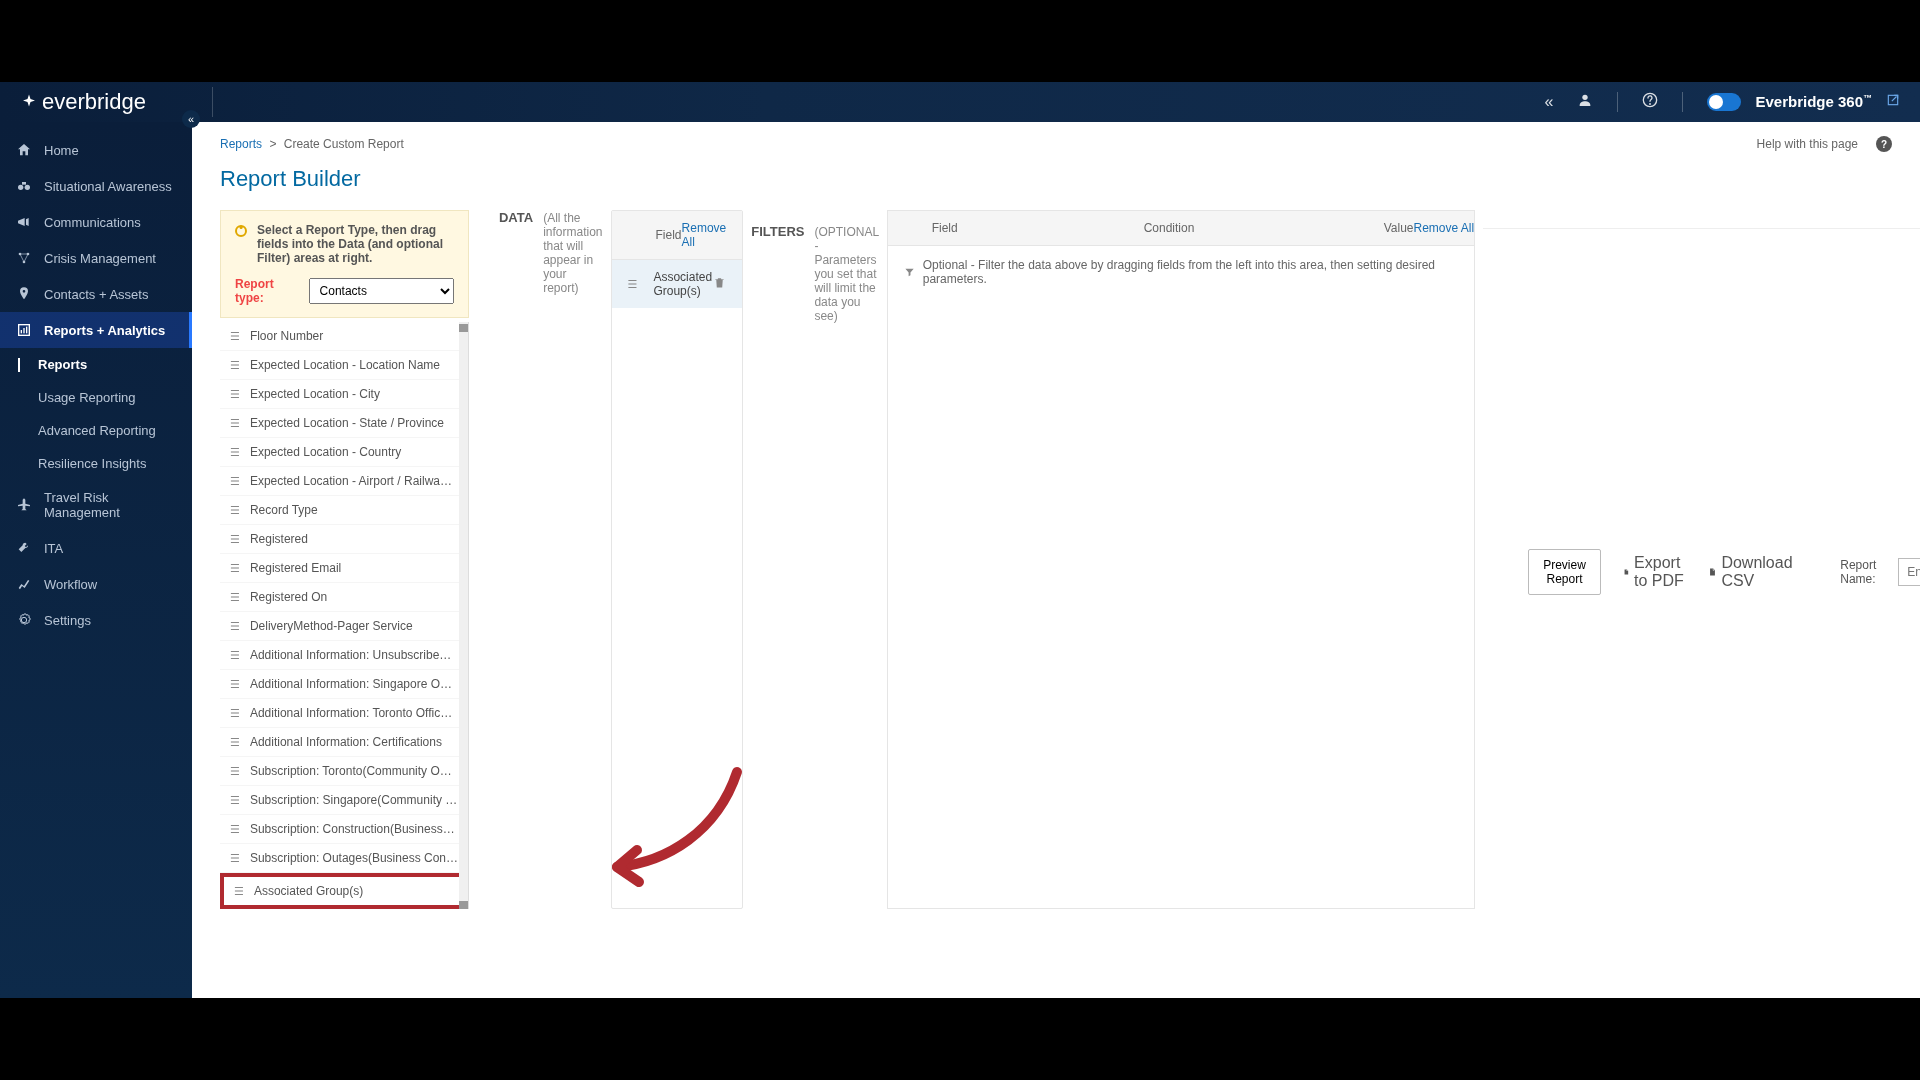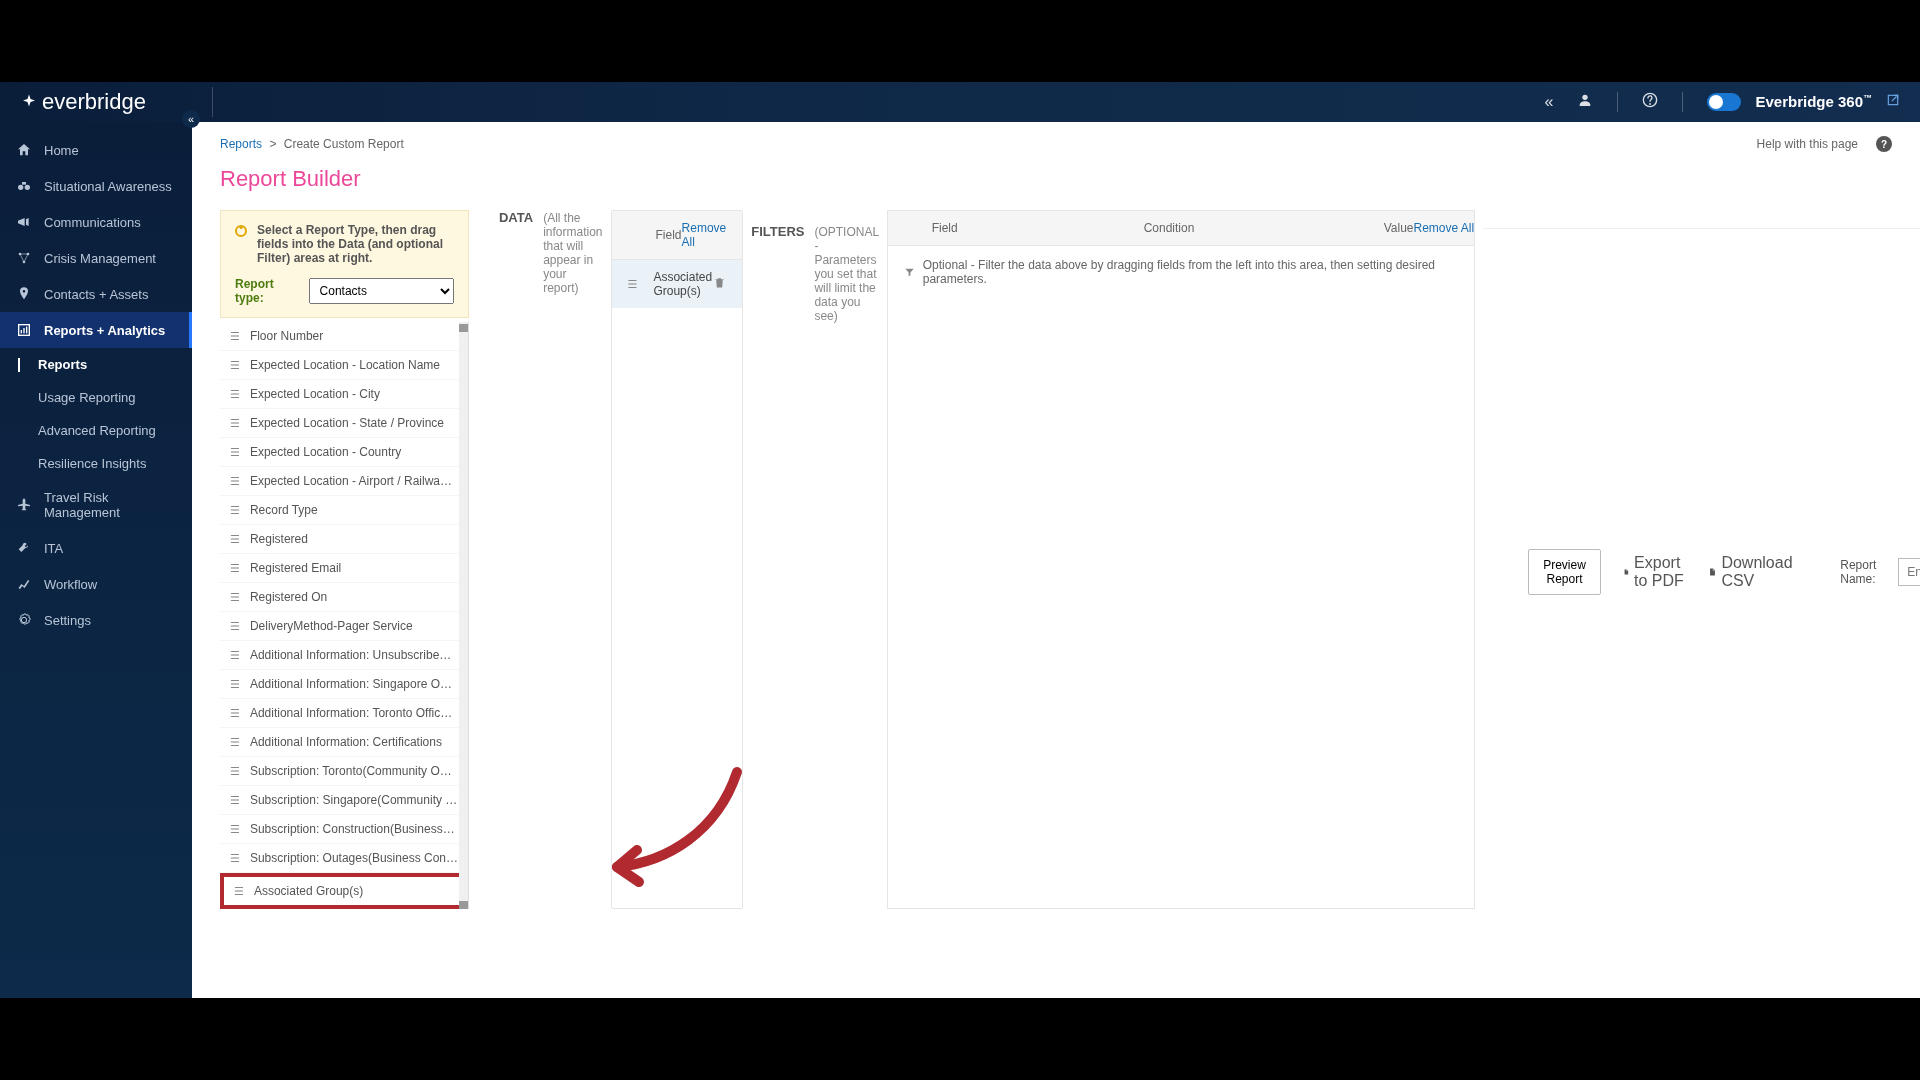--- a/index.html
+++ b/index.html
@@ -45,31 +45,31 @@
 .sub-item.active::before { content: ''; position: absolute; left: 18px; top: 50%; transform: translateY(-50%); width: 2px; height: 14px; background: #fff; }
 .collapse-chevron { position: absolute; top: -12px; left: 182px; width: 18px; height: 18px; background: #0d2a4a; border-radius: 50%; display: flex; align-items: center; justify-content: center; color: #fff; z-index: 5; cursor: pointer; font-size: 11px; }
 
 .main { flex: 1; background: #fff; padding: 14px 28px 14px 28px; position: relative; overflow: hidden; }
 .breadcrumb { font-size: 12px; color: #666; display: flex; align-items: center; justify-content: space-between; }
 .breadcrumb a { color: #1a6fb3; text-decoration: none; }
 .breadcrumb-path > * { margin-right: 4px; }
 .help-link { color: #666; font-size: 12px; display: flex; align-items: center; gap: 18px; cursor: pointer; }
 .help-link .q { width: 16px; height: 16px; background: #555; color: #fff; border-radius: 50%; display: inline-flex; align-items: center; justify-content: center; font-size: 10px; font-weight: bold; }
 
-.page-title { font-size: 22px; color: #ec4899; margin: 14px 0 18px; font-weight: 400; }
+.page-title { font-size: 22px; color: #0369a1; margin: 14px 0 18px; font-weight: 400; }
 
 .content-row { display: flex; gap: 30px; }
 
 .left-panel { width: 382px; display: flex; flex-direction: column; }
 .instruction-box { background: #fff8e1; border: 1px solid #f0e6c0; padding: 12px 14px; font-size: 12px; color: #555; display: flex; flex-direction: column; gap: 12px; }
 .instruction-text { display: flex; gap: 10px; align-items: flex-start; }
 .instruction-text .bullet { width: 12px; height: 12px; border: 2px solid #e0a800; border-radius: 50%; flex-shrink: 0; margin-top: 2px; position: relative; }
 .instruction-text .bullet::after { content:'•'; position:absolute; top:-6px; left:2px; color:#e0a800; font-size:12px; }
 .report-type-row { display: flex; align-items: center; gap: 10px; }
-.report-type-row label { font-size: 12px; font-weight: bold; color: #4d7c0f; }
+.report-type-row label { font-size: 12px; font-weight: bold; color: #ef4444; }
 .report-type-row select { padding: 4px 6px; font-size: 12px; width: 160px; }
 
 .fields-list { flex: 1; margin-top: 4px; border-right: 1px solid #ddd; position: relative; max-height: 600px; overflow: hidden; }
 .field-item { display: flex; align-items: center; gap: 10px; padding: 7px 10px; font-size: 12px; color: #555; cursor: grab; border-bottom: 1px solid #f5f5f5; white-space: nowrap; overflow: hidden; text-overflow: ellipsis; }
 .field-item.highlighted { border: 4px solid #b02a30; background: #fff; }
 .drag-icon { color: #888; font-size: 11px; flex-shrink: 0; line-height: 1; }
 .fields-scrollbar { position: absolute; right: 0; top: 0; bottom: 0; width: 9px; background: #f0f0f0; }
 .fields-scrollbar-thumb { position: absolute; right: 0; top: 0; width: 9px; height: 25px; background: #bbb; cursor: pointer; }
 .fields-scrollbar-thumb.bottom { top: auto; bottom: 0; }
 

